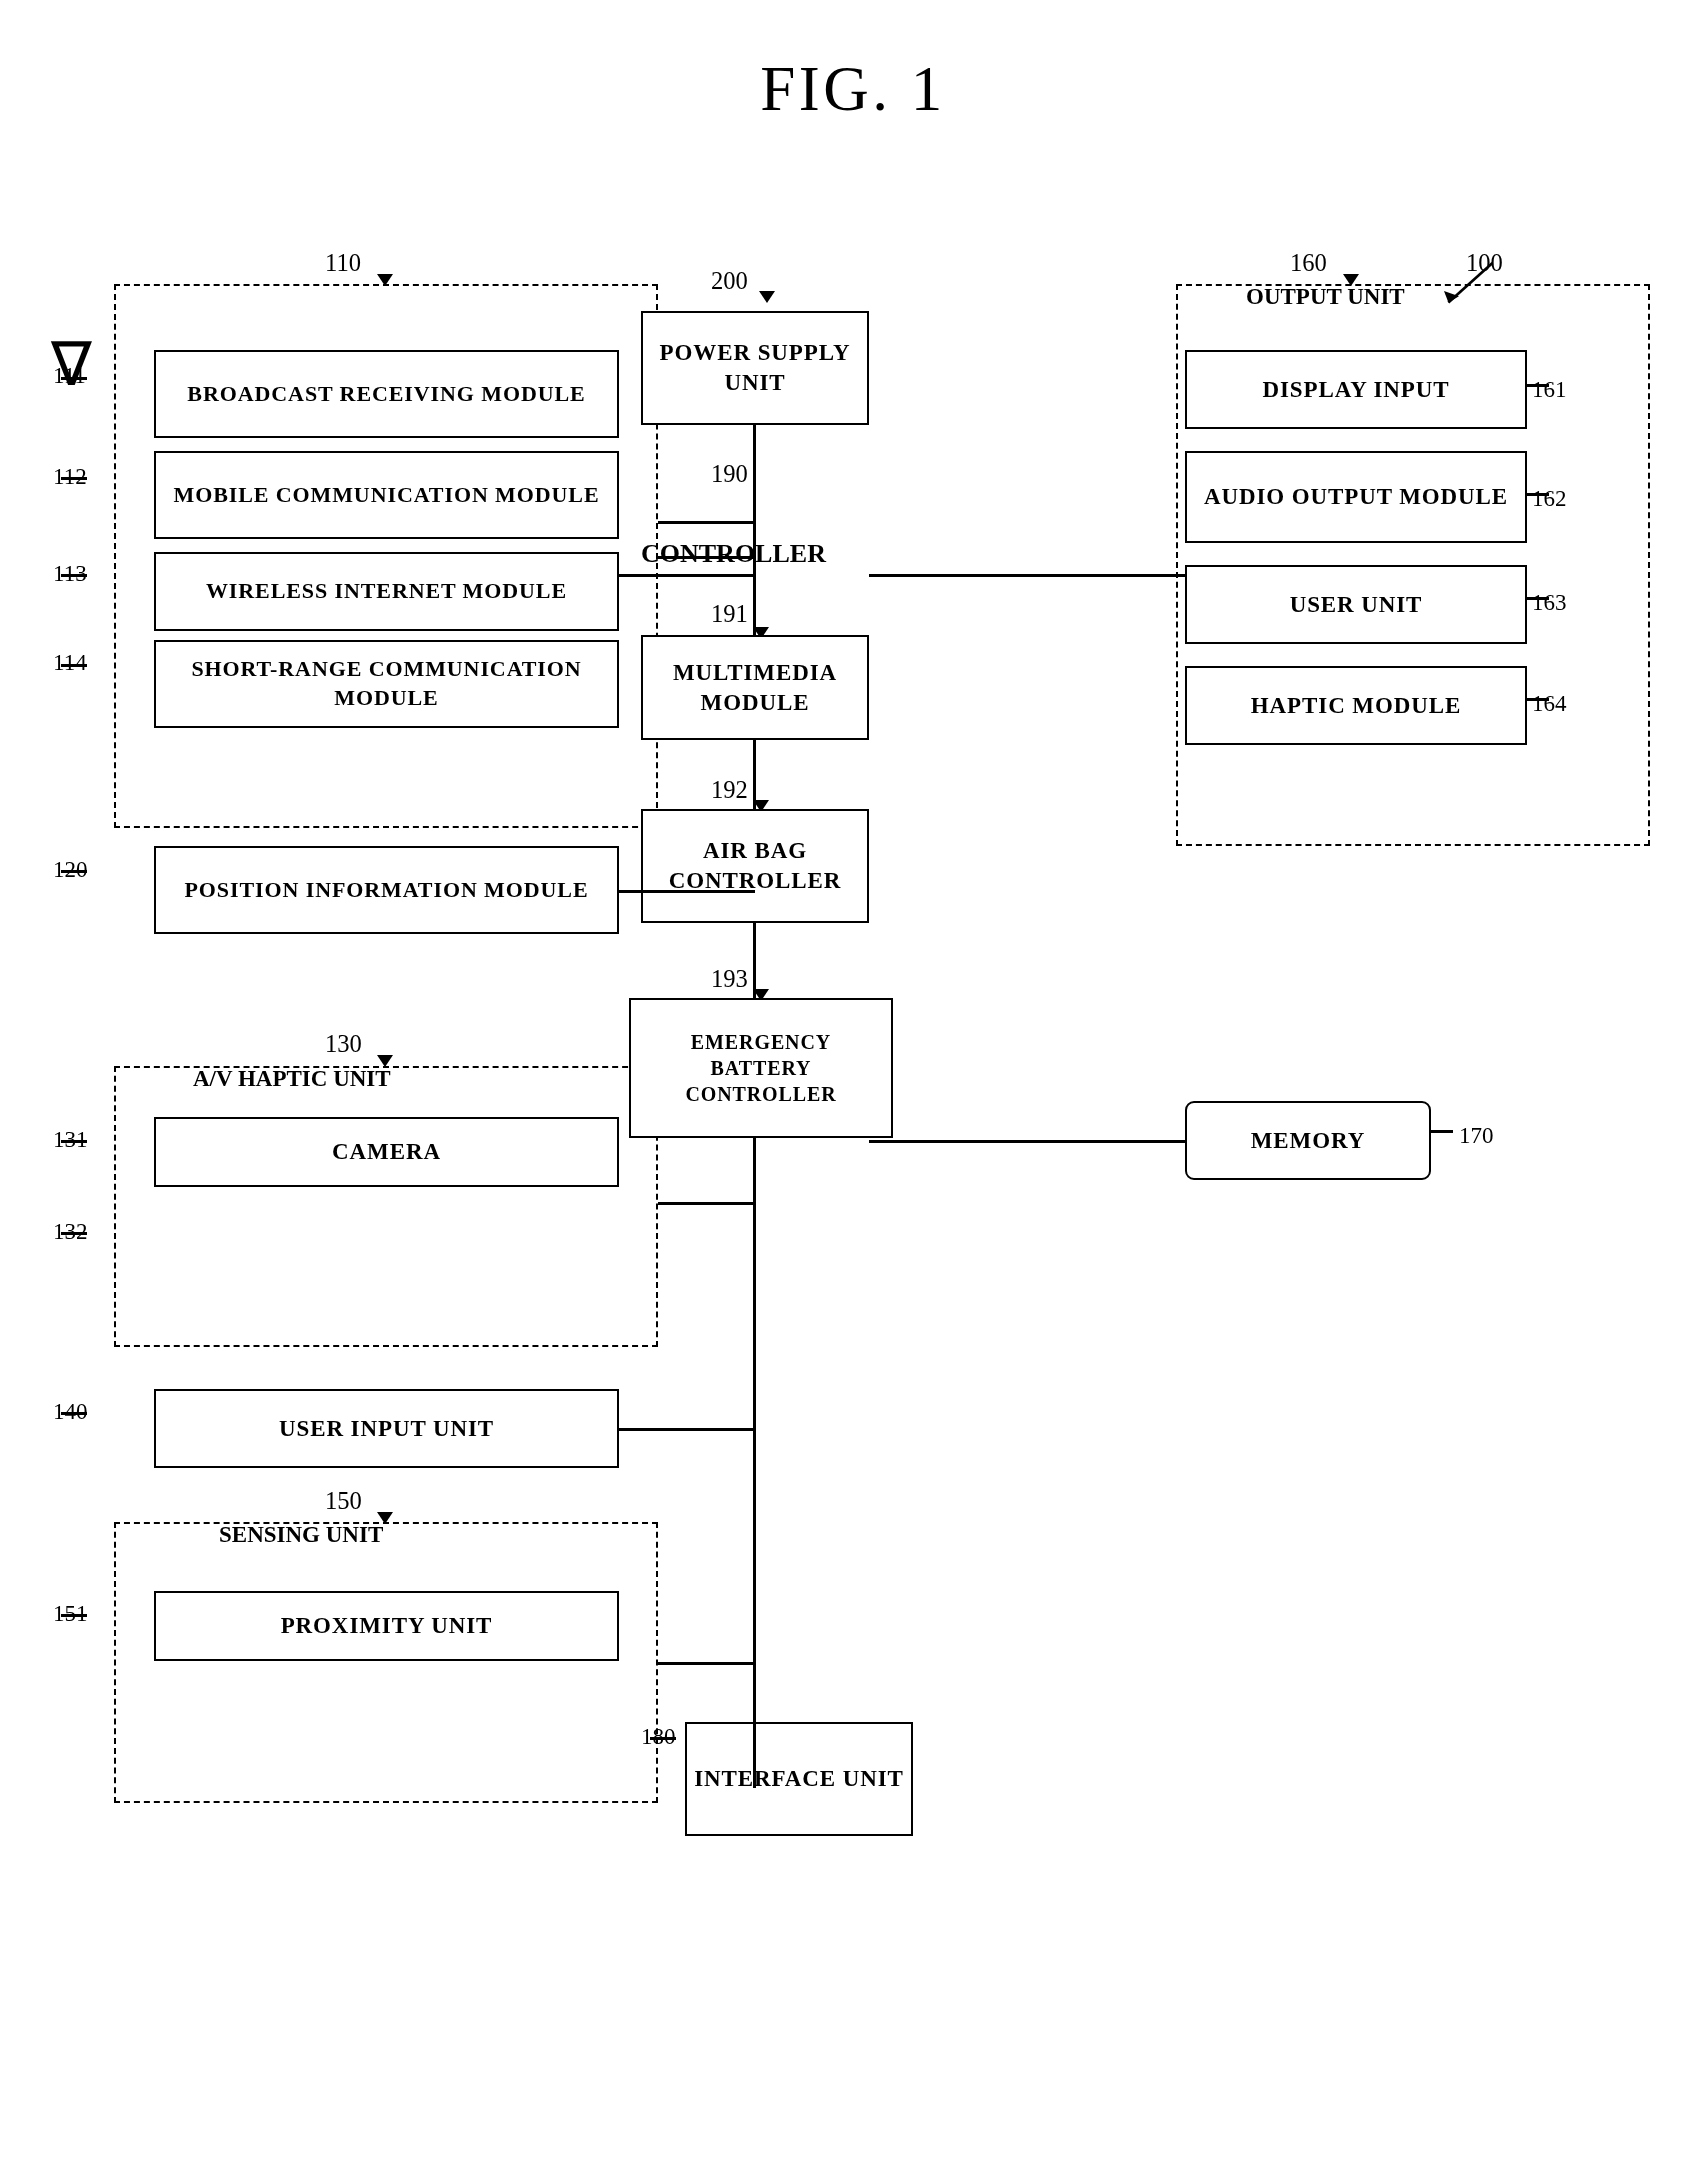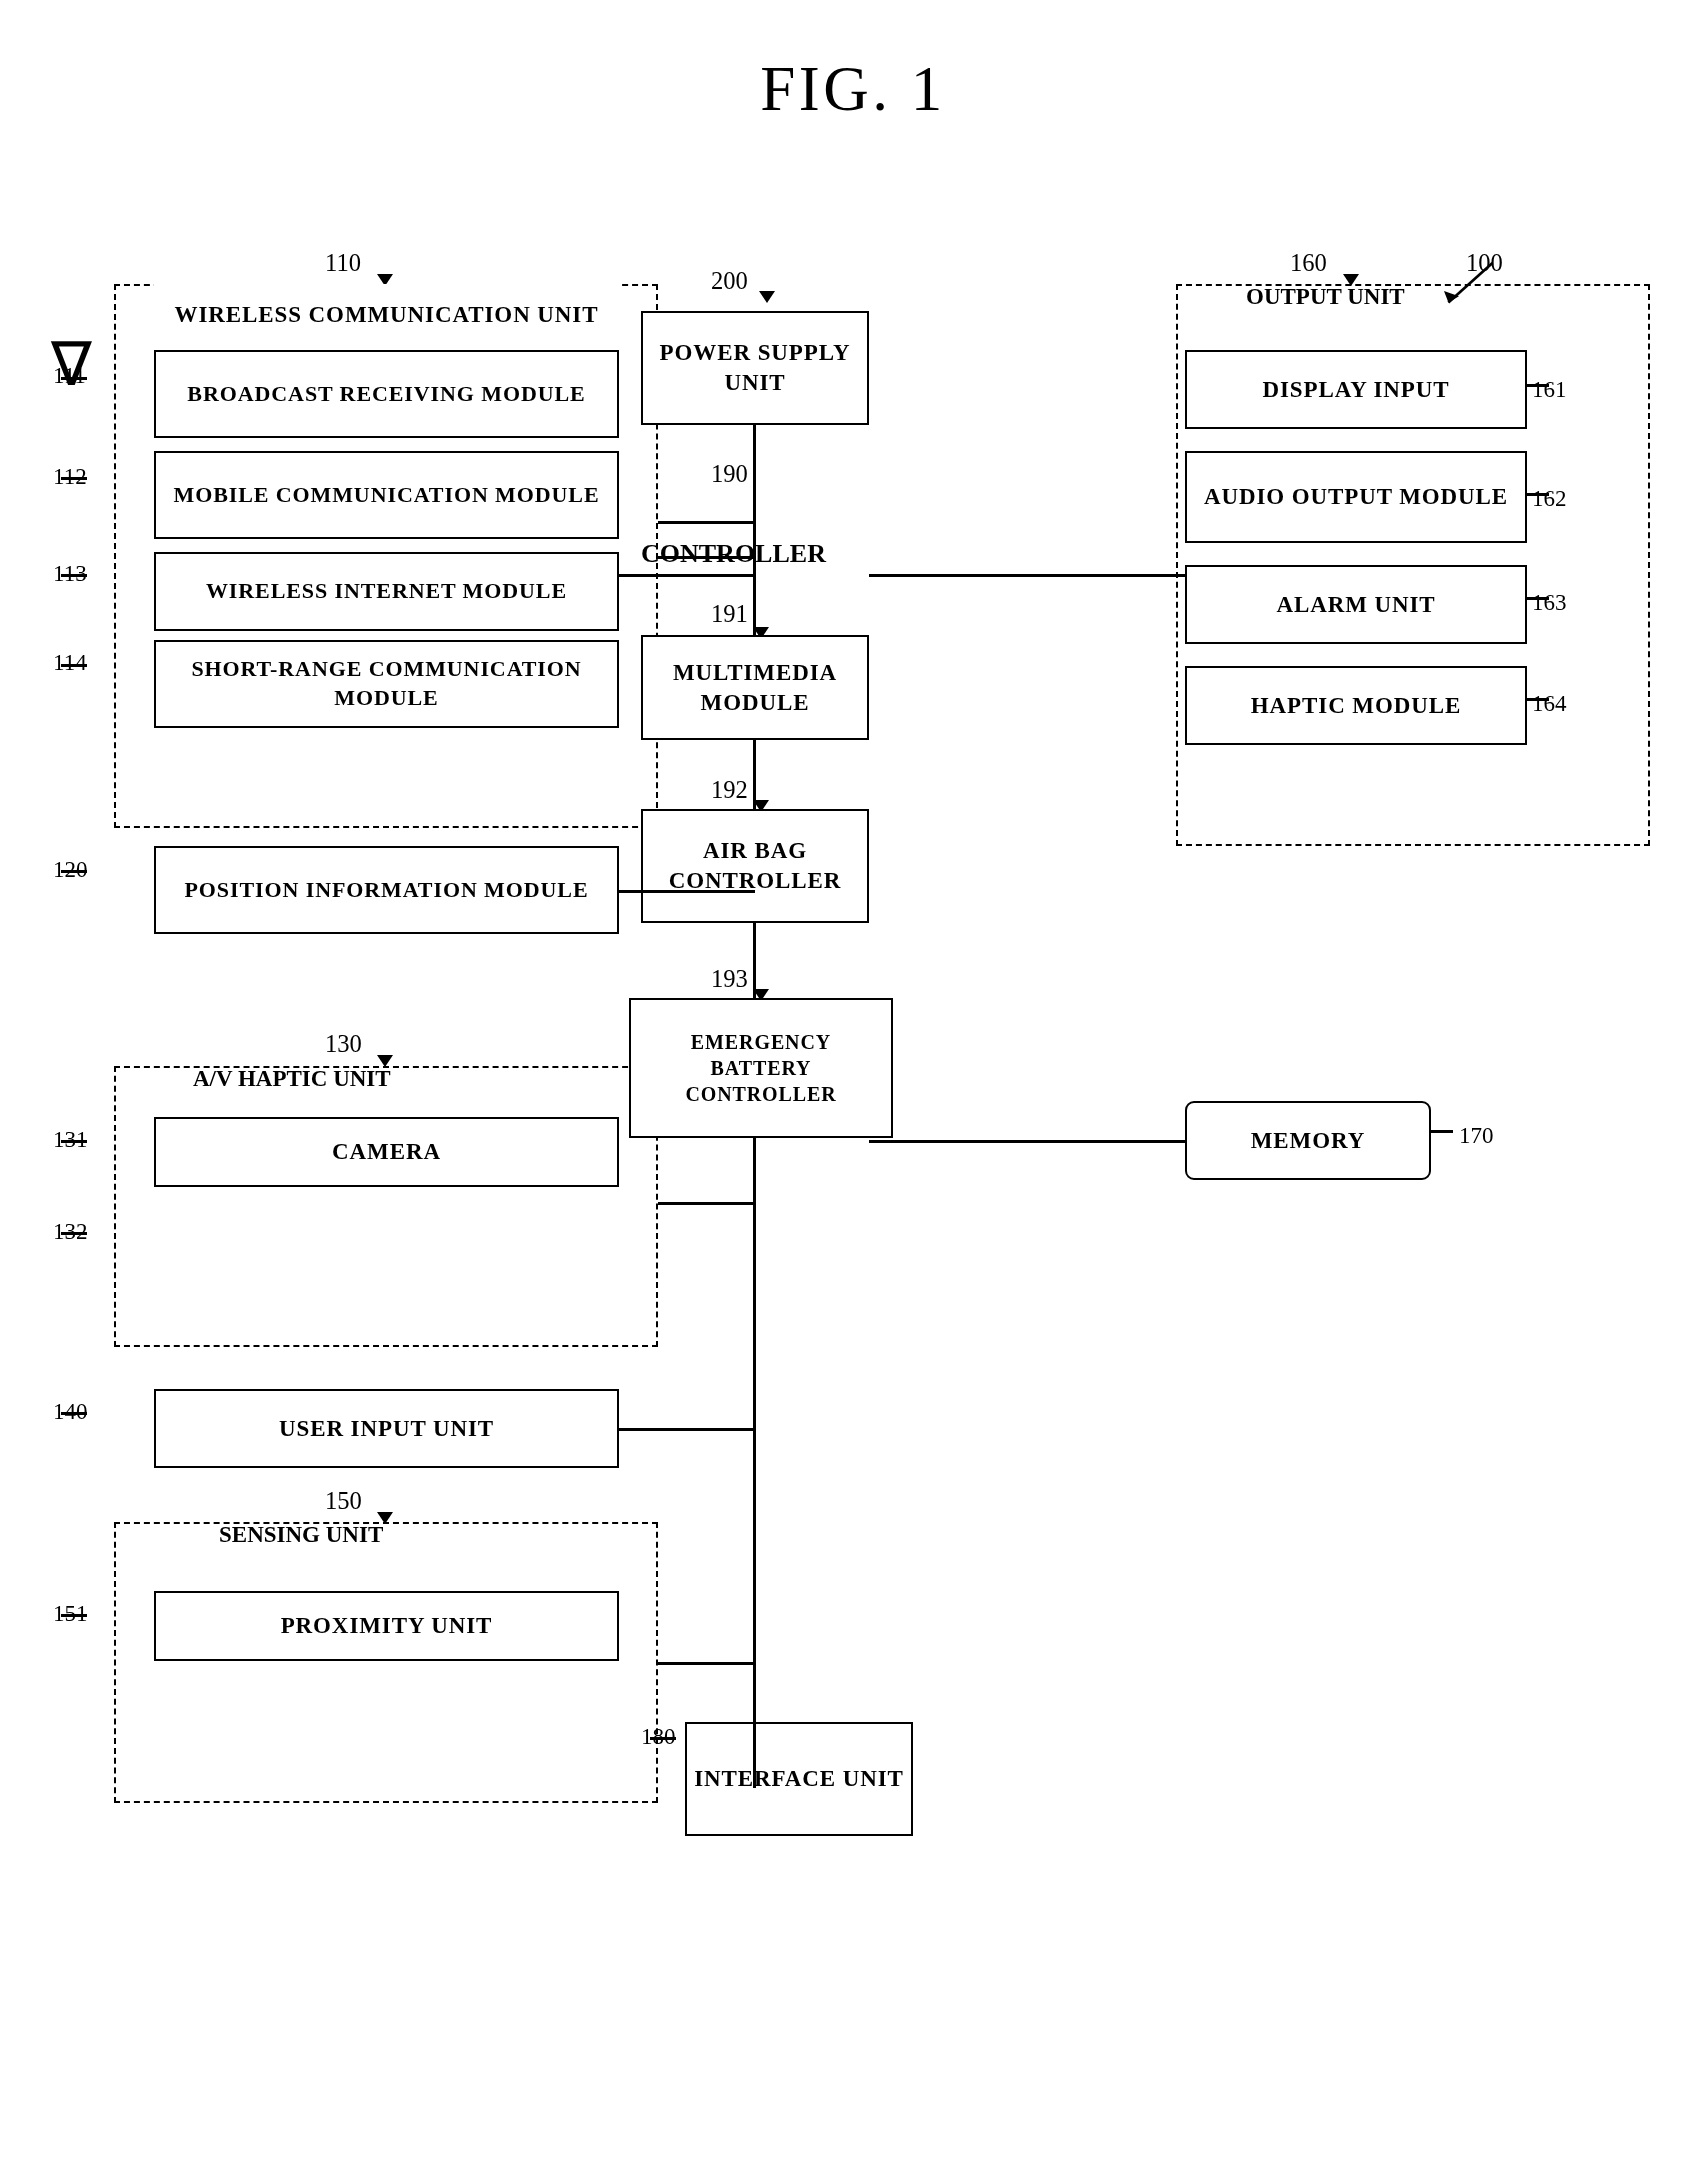--- a/index.html
+++ b/index.html
@@ -105,23 +105,20 @@
 
   <div class="label-text" style="left:325px; top:851px;">130</div>
   <div class="arrow-down" style="left:377px; top:876px;"></div>
 
   <div class="label-text" style="left:325px; top:1308px;">150</div>
   <div class="arrow-down" style="left:377px; top:1333px;"></div>
 
   <div class="label-text" style="left:1290px; top:70px;">160</div>
   <div class="arrow-down" style="left:1343px; top:95px;"></div>
 
-  <div class="box" style="left:154px; top:105px; width:465px; height:61px; border:none; font-size:23px;">
-    <span>WIRELESS  COMMUNICATION  UNIT</span>
-  </div>
 
   <div style="position:absolute; left:53px; top:184px; font-size:23px; font-weight:normal;">111</div>
   <div style="position:absolute; left:61px; top:198px; width:26px; height:2.6px; background:#000;"></div>
   <div class="box" style="left:154px; top:171px; width:465px; height:88px; font-size:22px;">
     <span>BROADCAST  RECEIVING
 MODULE</span>
   </div>
 
   <div style="position:absolute; left:53px; top:285px; font-size:23px; font-weight:normal;">112</div>
   <div style="position:absolute; left:61px; top:298px; width:26px; height:2.6px; background:#000;"></div>
@@ -249,21 +246,21 @@
   <div class="box" style="left:1185px; top:272px; width:342px; height:92px; font-size:23px;">
     <span>AUDIO  OUTPUT
 MODULE</span>
   </div>
   <div style="position:absolute; left:1532px; top:307px; font-size:23px; font-weight:normal;">
     <span>162</span>
   </div>
   <div style="position:absolute; left:1527px; top:314px; width:22px; height:2.6px; background:#000;"></div>
 
   <div class="box" style="left:1185px; top:386px; width:342px; height:79px; font-size:23px;">
-    <span>ALARM  UNIT</span>
+    <span>USER  UNIT</span>
   </div>
   <div style="position:absolute; left:1532px; top:411px; font-size:23px; font-weight:normal;">
     <span>163</span>
   </div>
   <div style="position:absolute; left:1527px; top:418px; width:22px; height:2.6px; background:#000;"></div>
 
   <div class="box" style="left:1185px; top:487px; width:342px; height:79px; font-size:23px;">
     <span>HAPTIC  MODULE</span>
   </div>
   <div style="position:absolute; left:1532px; top:512px; font-size:23px; font-weight:normal;">

